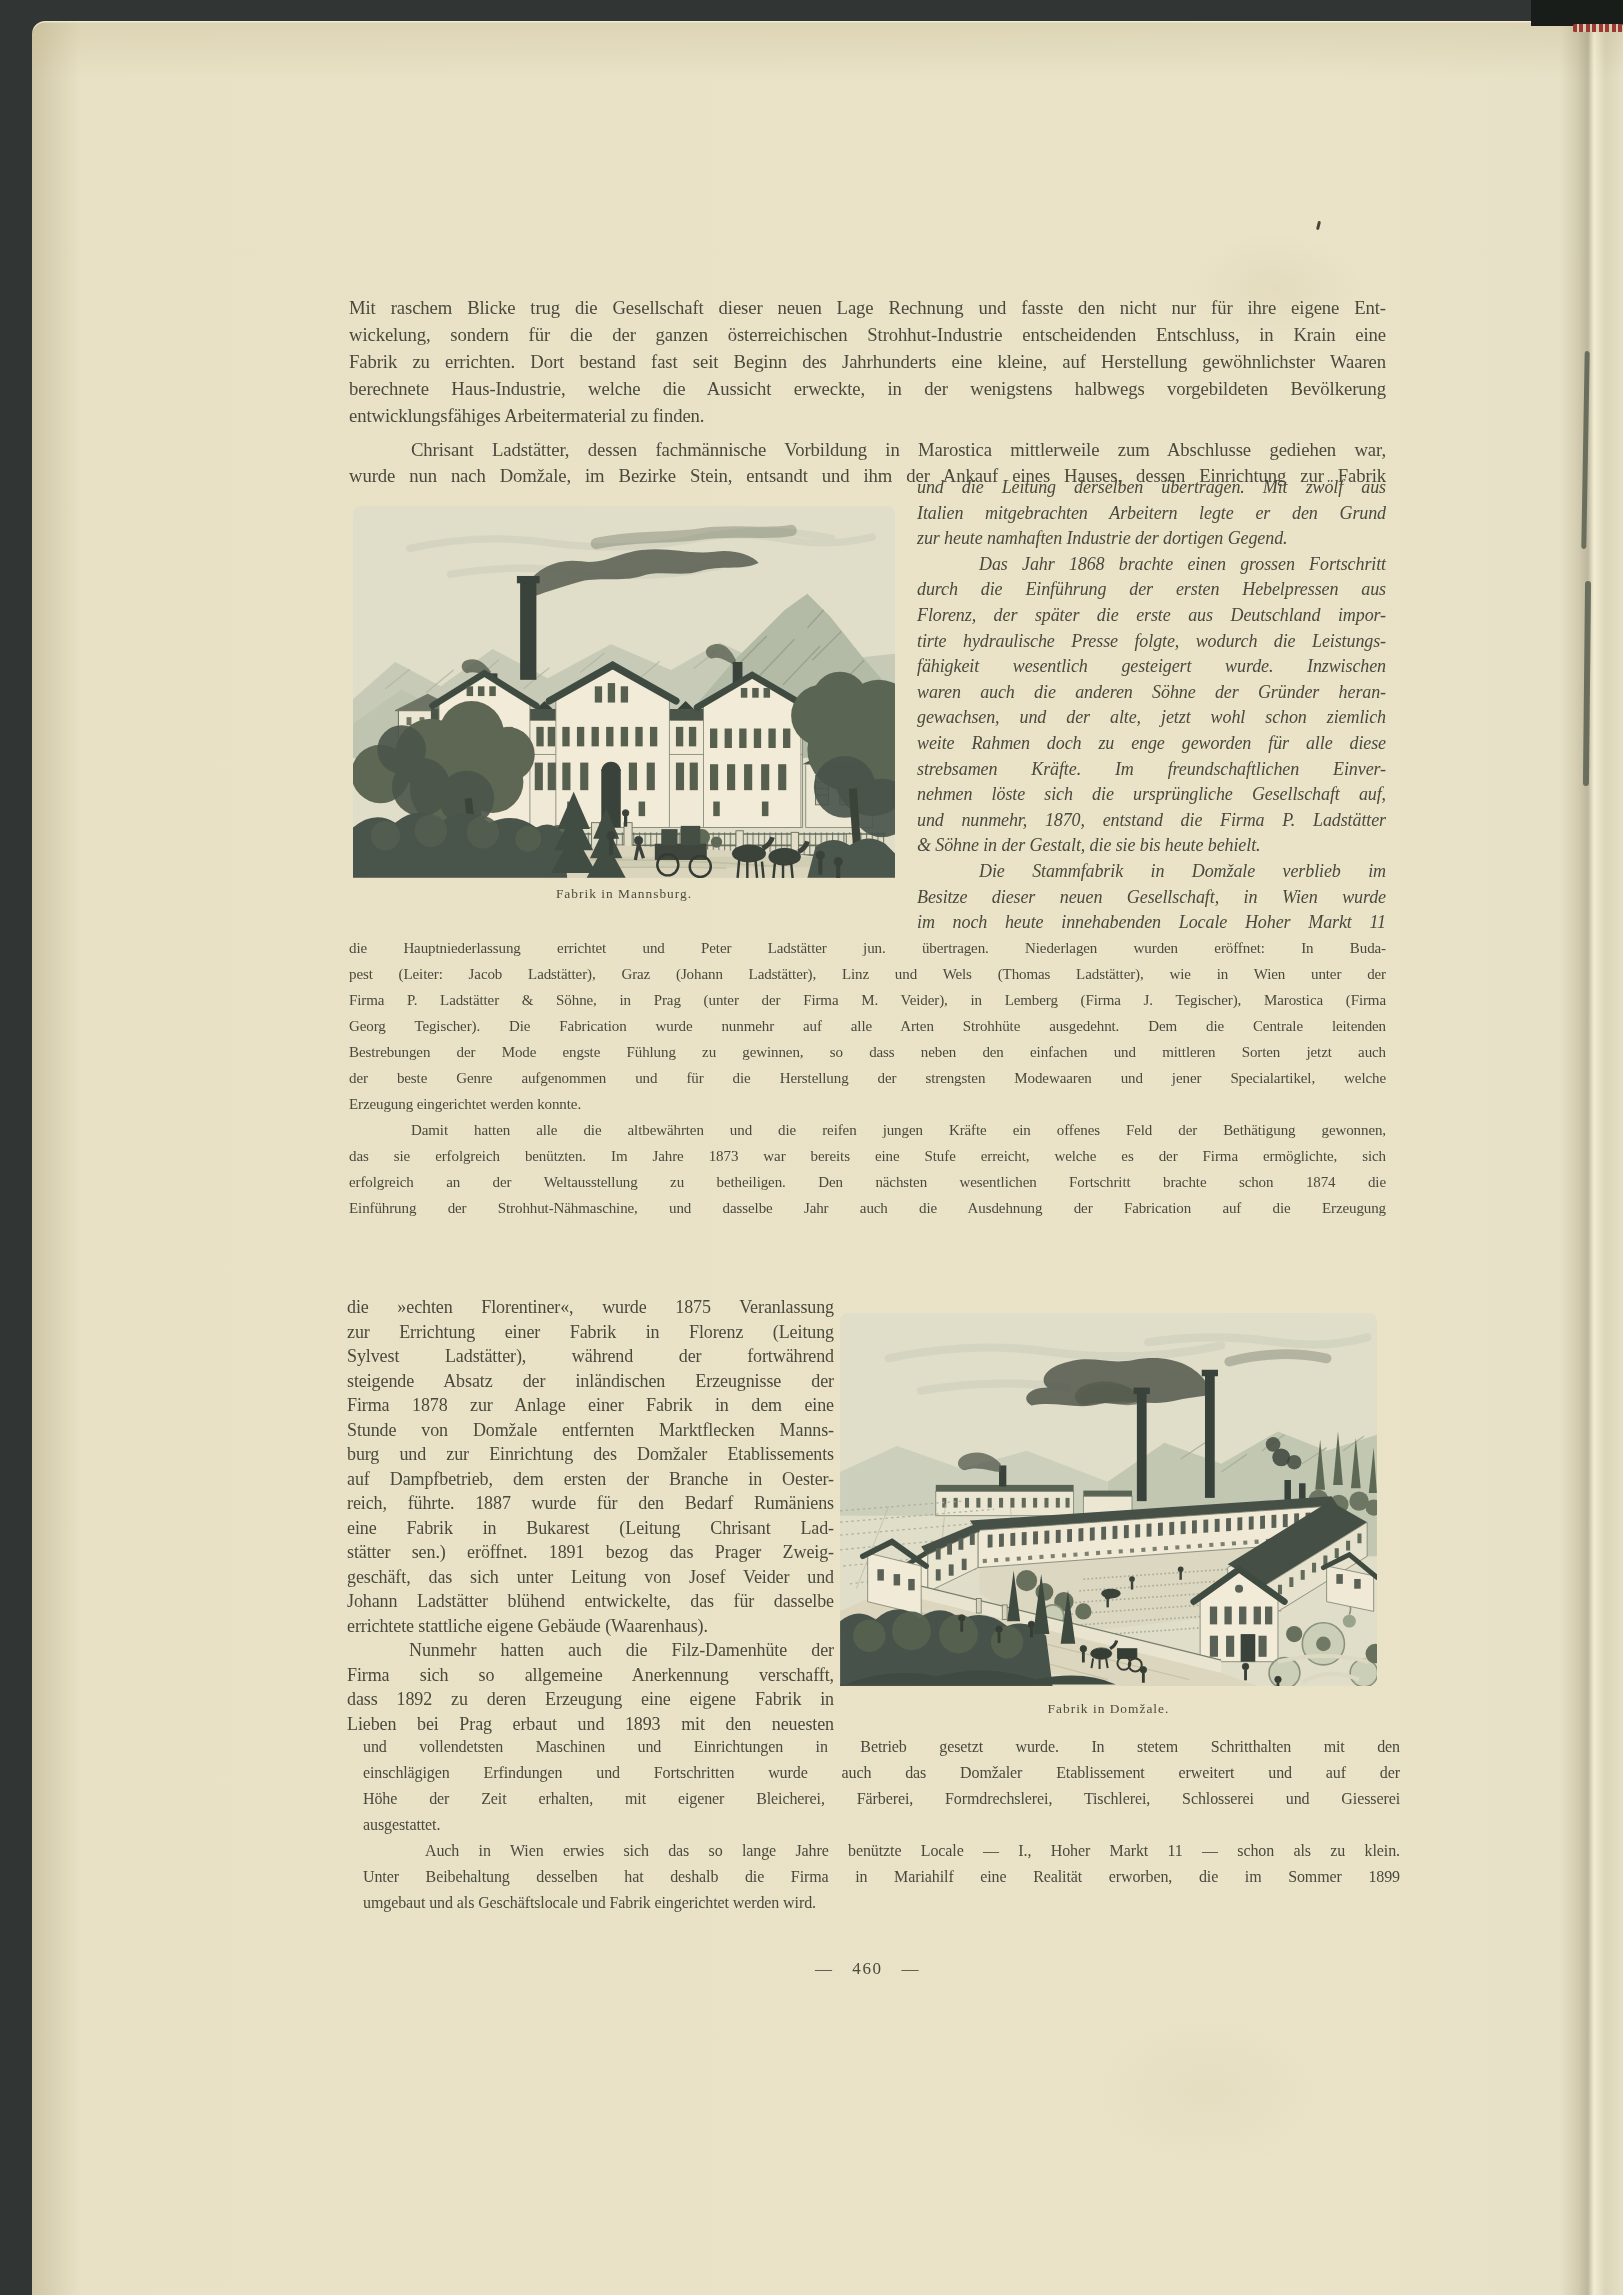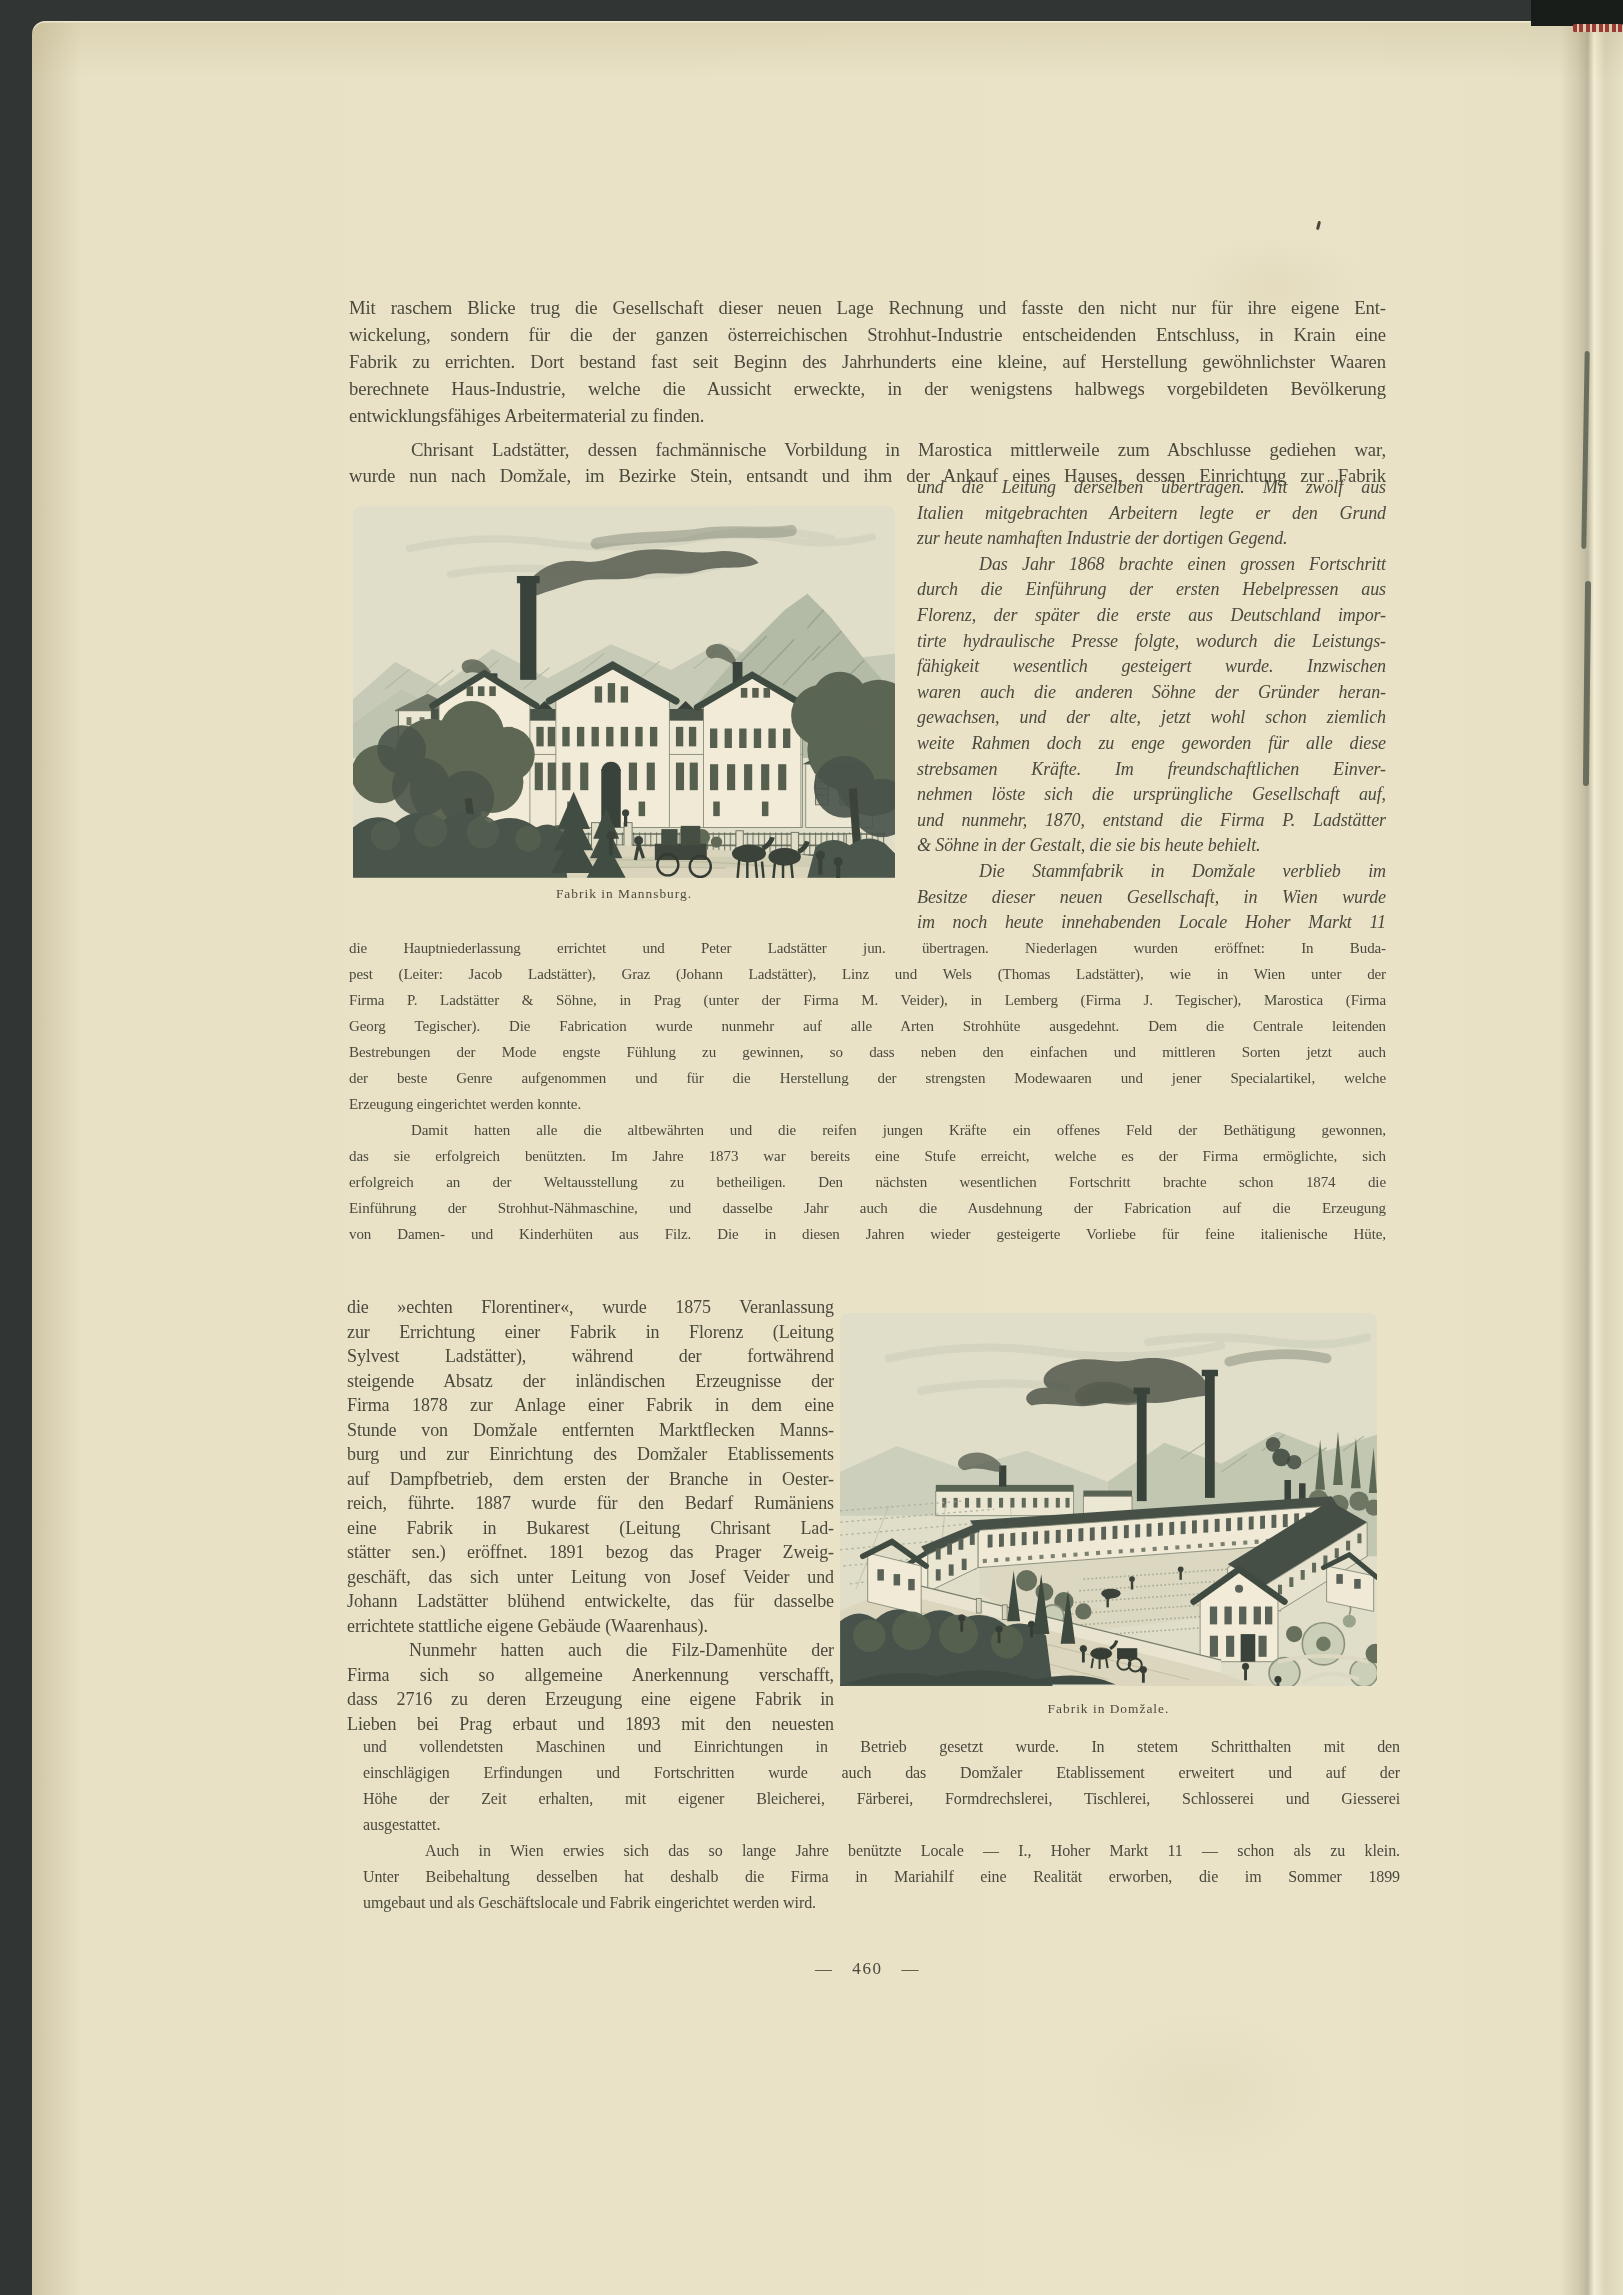--- a/index.html
+++ b/index.html
@@ -95,40 +95,39 @@
       <div class="tl">pest (Leiter: Jacob Ladstätter), Graz (Johann Ladstätter), Linz und Wels (Thomas Ladstätter), wie in Wien unter der</div>
       <div class="tl">Firma P. Ladstätter &amp; Söhne, in Prag (unter der Firma M. Veider), in Lemberg (Firma J. Tegischer), Marostica (Firma</div>
       <div class="tl">Georg Tegischer). Die Fabrication wurde nunmehr auf alle Arten Strohhüte ausgedehnt. Dem die Centrale leitenden</div>
       <div class="tl">Bestrebungen der Mode engste Fühlung zu gewinnen, so dass neben den einfachen und mittleren Sorten jetzt auch</div>
       <div class="tl">der beste Genre aufgenommen und für die Herstellung der strengsten Modewaaren und jener Specialartikel, welche</div>
       <div class="tl end">Erzeugung eingerichtet werden konnte.</div>
       <div class="tl ind">Damit hatten alle die altbewährten und die reifen jungen Kräfte ein offenes Feld der Bethätigung gewonnen,</div>
       <div class="tl">das sie erfolgreich benützten. Im Jahre 1873 war bereits eine Stufe erreicht, welche es der Firma ermöglichte, sich</div>
       <div class="tl">erfolgreich an der Weltausstellung zu betheiligen. Den nächsten wesentlichen Fortschritt brachte schon 1874 die</div>
       <div class="tl">Einführung der Strohhut-Nähmaschine, und dasselbe Jahr auch die Ausdehnung der Fabrication auf die Erzeugung</div>
-      <div class="tl">von Damen- und Kinderhüten aus Filz. Die in diesen Jahren wieder gesteigerte Vorliebe für feine italienische Hüte,</div>
     </div>
   <div class="tb colleft">
       <div class="tl">die »echten Florentiner«, wurde 1875 Veranlassung</div>
       <div class="tl">zur Errichtung einer Fabrik in Florenz (Leitung</div>
       <div class="tl">Sylvest Ladstätter), während der fortwährend</div>
       <div class="tl">steigende Absatz der inländischen Erzeugnisse der</div>
       <div class="tl">Firma 1878 zur Anlage einer Fabrik in dem eine</div>
       <div class="tl">Stunde von Domžale entfernten Marktflecken Manns-</div>
       <div class="tl">burg und zur Einrichtung des Domžaler Etablissements</div>
       <div class="tl">auf Dampfbetrieb, dem ersten der Branche in Oester-</div>
       <div class="tl">reich, führte. 1887 wurde für den Bedarf Rumäniens</div>
       <div class="tl">eine Fabrik in Bukarest (Leitung Chrisant Lad-</div>
       <div class="tl">stätter sen.) eröffnet. 1891 bezog das Prager Zweig-</div>
       <div class="tl">geschäft, das sich unter Leitung von Josef Veider und</div>
       <div class="tl">Johann Ladstätter blühend entwickelte, das für dasselbe</div>
       <div class="tl end">errichtete stattliche eigene Gebäude (Waarenhaus).</div>
       <div class="tl ind">Nunmehr hatten auch die Filz-Damenhüte der</div>
       <div class="tl">Firma sich so allgemeine Anerkennung verschafft,</div>
-      <div class="tl">dass 2716 zu deren Erzeugung eine eigene Fabrik in</div>
+      <div class="tl">dass 1892 zu deren Erzeugung eine eigene Fabrik in</div>
       <div class="tl">Lieben bei Prag erbaut und 1893 mit den neuesten</div>
     </div>
   <div class="tb bottomp">
       <div class="tl">und vollendetsten Maschinen und Einrichtungen in Betrieb gesetzt wurde. In stetem Schritthalten mit den</div>
       <div class="tl">einschlägigen Erfindungen und Fortschritten wurde auch das Domžaler Etablissement erweitert und auf der</div>
       <div class="tl">Höhe der Zeit erhalten, mit eigener Bleicherei, Färberei, Formdrechslerei, Tischlerei, Schlosserei und Giesserei</div>
       <div class="tl end">ausgestattet.</div>
       <div class="tl ind">Auch in Wien erwies sich das so lange Jahre benützte Locale — I., Hoher Markt 11 — schon als zu klein.</div>
       <div class="tl">Unter Beibehaltung desselben hat deshalb die Firma in Mariahilf eine Realität erworben, die im Sommer 1899</div>
       <div class="tl end">umgebaut und als Geschäftslocale und Fabrik eingerichtet werden wird.</div>

